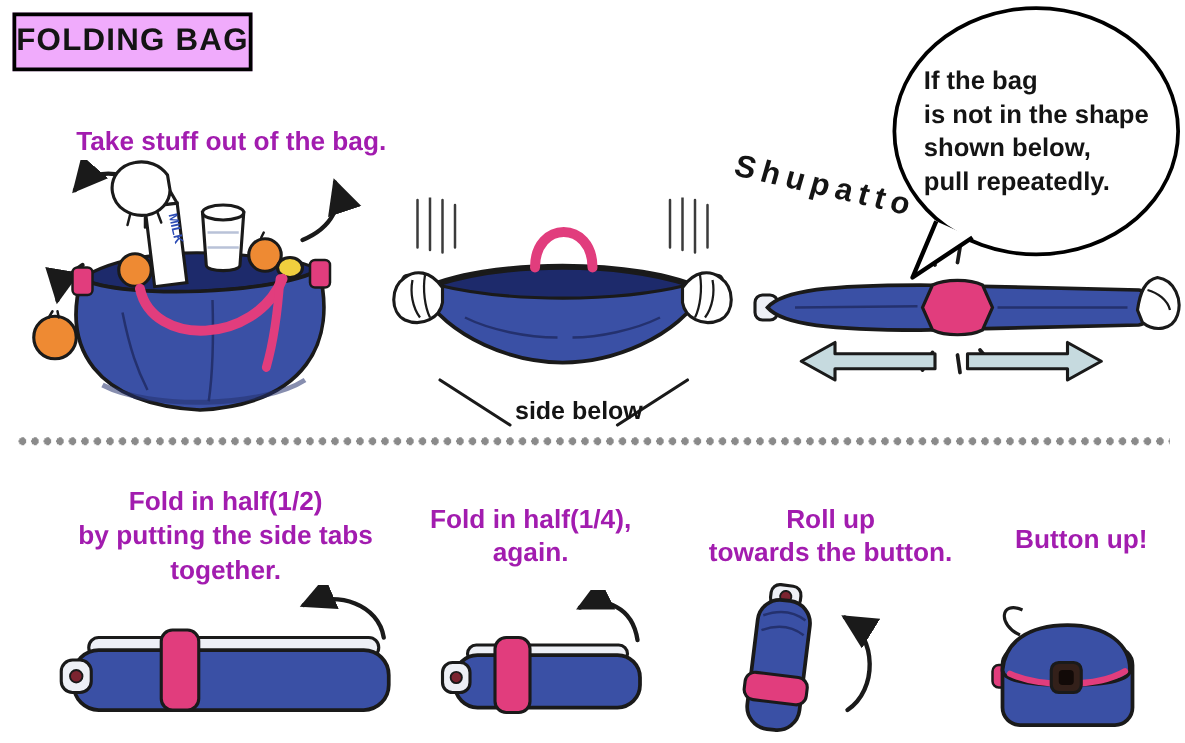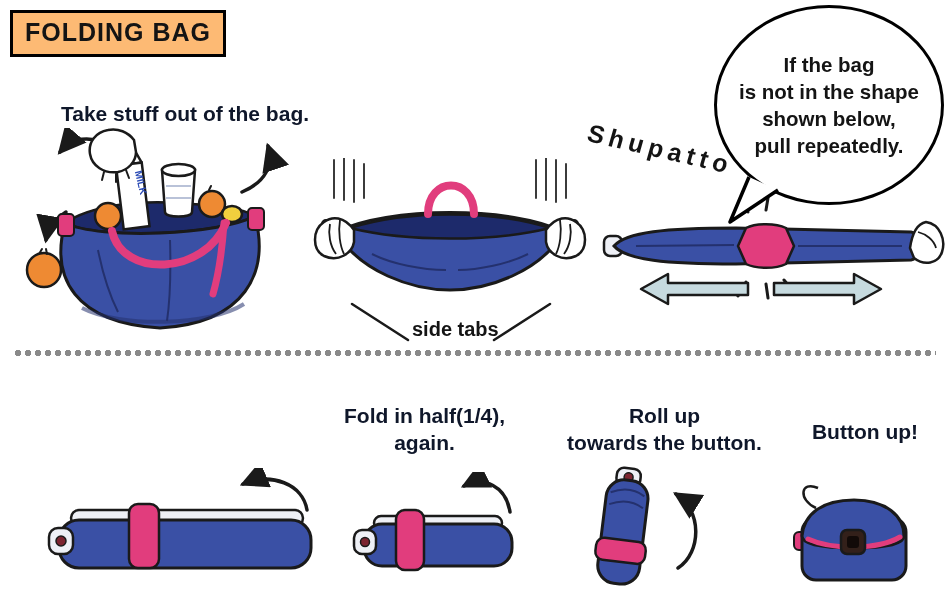--- a/index.html
+++ b/index.html
@@ -8,36 +8,36 @@
     --arrow_fill:#c6dadf; --outline:#1a1a1a; --divider_dots:#8a8a8a;
     --button_brown:#33201a; --tab_white:#eef0f6;
   }
   html,body{margin:0;padding:0;background:#fff;}
   .canvas{
     position:relative; width:948px; height:594px; background:#fff; overflow:hidden;
     font-family:"Liberation Sans",sans-serif; color:#141414;
   }
   .title-box{
     position:absolute; left:10px; top:10px; border:3px solid #000;
-    padding:5px 12px 7px; font-size:25px; font-weight:bold; letter-spacing:1px;
-    background:#fdba74;
+    padding:5px 0 7px; font-size:25px; font-weight:bold; letter-spacing:1px;
+    background:#f0abfc;
   }
   .caption{
     position:absolute; font-weight:bold; text-align:center; white-space:pre-line;
-    font-size:21px; line-height:1.3; color:#0f172a;
+    font-size:21px; line-height:1.3; color:#a21caf;
   }
   .brand{
     position:absolute; left:588px; top:118px; font-size:25px; font-weight:bold;
     letter-spacing:5px; transform:rotate(13deg) skewX(-3deg); transform-origin:left center;
     white-space:nowrap;
   }
   .bubble{
     position:absolute; left:714px; top:5px; width:230px; height:200px;
     border:3.5px solid #000; border-radius:50%; background:#fff; z-index:3;
-    display:flex; align-items:center; justify-content:center; text-align:center;
+    display:flex; align-items:center; justify-content:center; text-align:left;
     font-weight:bold; font-size:20.5px; line-height:1.33; box-sizing:border-box; padding:0 12px;
   }
   .bubble-text{white-space:pre-line; display:block;}
   .bubble-tail{position:absolute; left:716px; top:172px; z-index:4;}
   .side-tabs-label{
     position:absolute; left:412px; top:318px; font-size:20px; font-weight:bold; z-index:2;
   }
   .divider{
     position:absolute; left:14px; top:349px; width:922px; height:8px;
     background-image:radial-gradient(circle 3.1px at 4px 4px, var(--divider_dots) 97%, transparent 100%);
@@ -137,39 +137,42 @@
     <g>
       <path d="M12,64 C0,72 0,92 12,98 C26,104 40,96 42,84 L42,72 C32,58 20,58 12,64 Z" fill="#fff" class="s-ink" stroke-width="2.5"></path>
       <path d="M18,66 C16,76 18,88 24,96 M28,62 C26,74 28,88 32,96" class="s-ink" stroke-width="1.8" fill="none"></path>
     </g>
     <g>
       <path d="M264,64 C276,72 276,92 264,98 C250,104 236,96 234,84 L234,72 C244,58 256,58 264,64 Z" fill="#fff" class="s-ink" stroke-width="2.5"></path>
       <path d="M258,66 C260,76 258,88 252,96 M248,62 C250,74 248,88 244,96" class="s-ink" stroke-width="1.8" fill="none"></path>
     </g>
     <path class="s-ink" stroke-width="2.5" fill="none" stroke-linecap="round" d="M96,182 L40,146 M182,182 L238,146"></path>
   </svg>
-  <div class="side-tabs-label">side tabs</div>
+  <div class="side-tabs-label">side below</div>
 
   <svg class="illus" style="left:596px; top:196px;" width="350" height="125" viewBox="0 0 350 125">
     <rect x="8" y="40" width="18" height="20" rx="6" class="f-tab s-ink" stroke-width="2.5"></rect>
     <path class="f-bag s-ink" stroke-width="3" d="M18,50 C30,36 70,32 140,32 L315,36 C328,38 328,62 315,64 L140,68 C70,68 30,64 18,50 Z"></path>
     <path class="s-shade" stroke-width="2" fill="none" d="M40,50 L138,49 M202,50 L306,50"></path>
     <path class="f-pink s-ink" stroke-width="2.5" d="M150,32 C160,27 180,27 190,32 L198,50 L190,68 C180,73 160,73 150,68 L142,50 Z"></path>
     <g>
       <path d="M330,26 C344,28 350,44 346,56 C342,68 328,70 318,62 L314,52 C316,38 320,28 330,26 Z" fill="#fff" class="s-ink" stroke-width="2.5"></path>
       <path d="M322,36 C330,38 338,44 340,52" class="s-ink" stroke-width="1.8" fill="none"></path>
     </g>
     <path class="s-ink" stroke-width="3" fill="none" stroke-linecap="round" d="M152,16 L144,4 M170,14 L172,2"></path>
     <path class="s-ink" stroke-width="3" fill="none" stroke-linecap="round" d="M150,86 L142,100 M170,88 L172,102 M188,84 L198,96"></path>
     <polygon class="f-arrow s-ink" stroke-width="2.5" stroke-linejoin="round" points="45,93 72,78 72,87 152,87 152,99 72,99 72,108"></polygon>
     <polygon class="f-arrow s-ink" stroke-width="2.5" stroke-linejoin="round" points="285,93 258,78 258,87 178,87 178,99 258,99 258,108"></polygon>
   </svg>
 
   <div class="divider"></div>
 
+  <div class="caption" style="left:28px; top:388px; width:305px;">Fold in half(1/2)
+by putting the side tabs
+together.</div>
   <div class="caption" style="left:332px; top:402px; width:185px;text-align:center;">Fold in half(1/4),
 again.</div>
   <div class="caption" style="left:552px; top:402px; width:225px;">Roll up
 towards the button.</div>
   <div class="caption" style="left:790px; top:418px; width:150px;">Button up!</div>
 
   <svg class="illus" style="left:45px; top:468px;" width="290" height="115" viewBox="0 0 290 115">
     <defs>
       <marker id="ah4" markerWidth="10" markerHeight="10" refX="7" refY="4" orient="auto">
         <path d="M0,0 L8,4 L0,8 Z" fill="#1a1a1a"></path>

